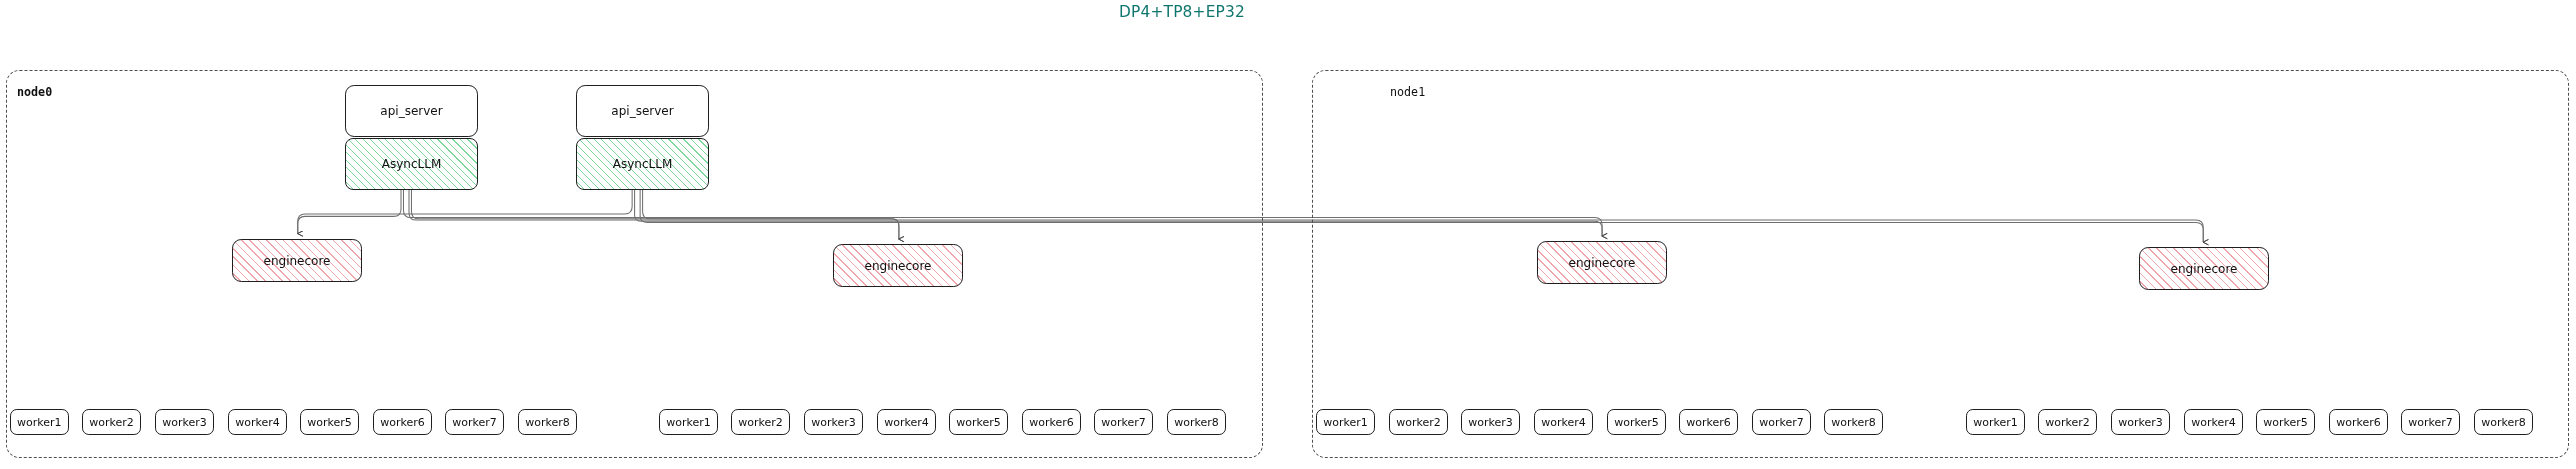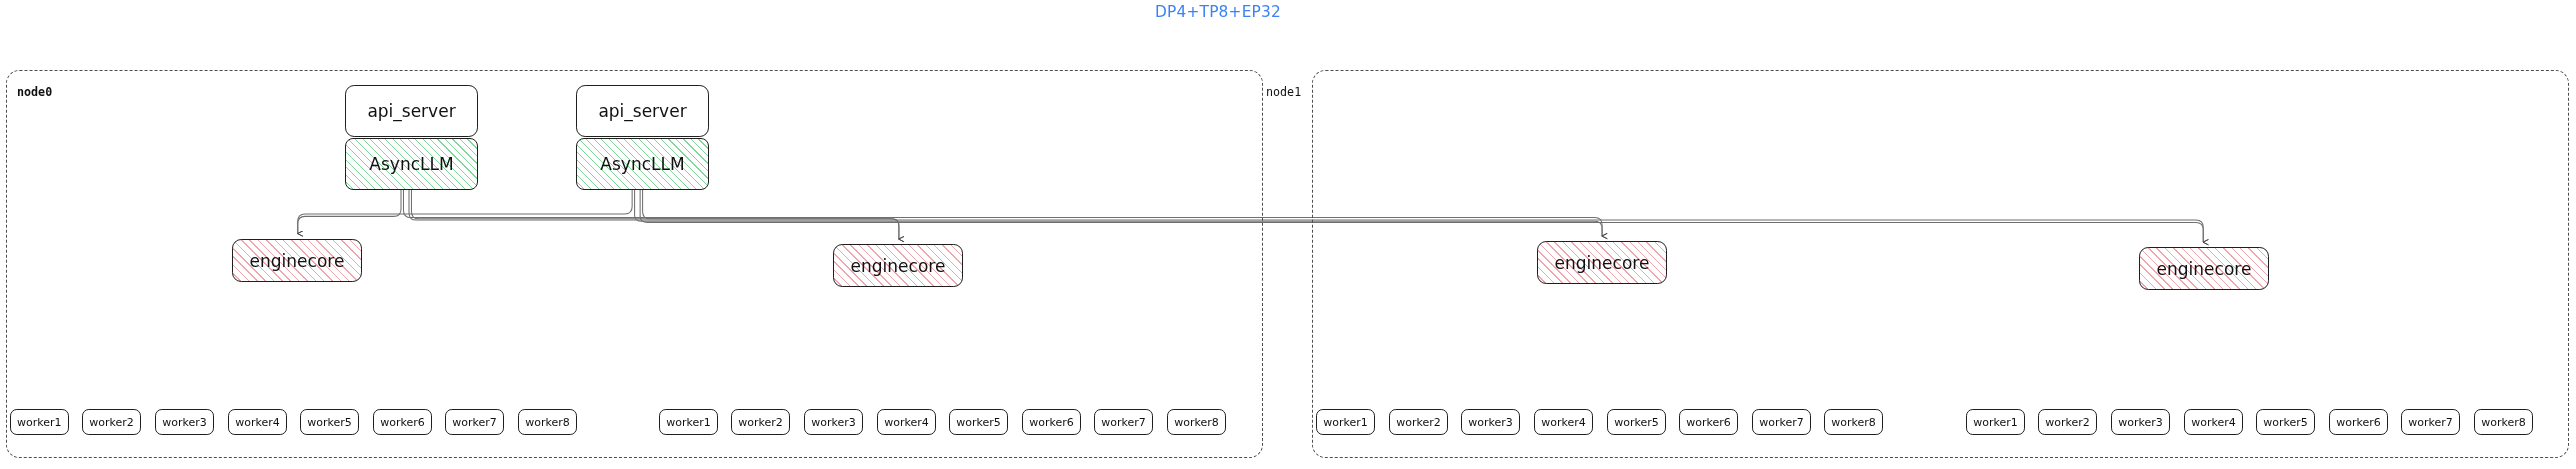--- a/index.html
+++ b/index.html
@@ -2,31 +2,31 @@
 <html style="font-size:9.8px"><head>
 <meta charset="utf-8">
 <style>
   html,body{margin:0;padding:0;background:#ffffff;}
   body{width:2576px;height:469px;position:relative;overflow:hidden;
        font-family:"DejaVu Sans", sans-serif;}
 
   #canvas{position:absolute;left:0;top:0;width:2576px;height:469px;}
 
   .title{position:absolute;left:0;top:0;width:2364px;text-align:center;
-         font-size:15.4px;color:#3b82f6;font-family:"DejaVu Sans", sans-serif;
-         letter-spacing:0.2px;padding-left:36px;}
+         font-size:15.4px;color:#0f766e;font-family:"DejaVu Sans", sans-serif;
+         letter-spacing:0.2px;}
 
   .node-box{position:absolute;border:1.4px dashed #4d4d4d;border-radius:13.5px;
             background:transparent;box-sizing:border-box;}
   .node-label{position:absolute;font-size:11.7px;color:#111111;
               font-family:"DejaVu Sans Mono", monospace;}
 
   .rbox{position:absolute;box-sizing:border-box;border:1.5px solid #1f1f1f;
         border-radius:8px;display:flex;align-items:center;justify-content:center;
-        font-size:17px;color:#111111;background:#ffffff;}
+        font-size:12px;color:#111111;background:#ffffff;}
 
   .api-box{border-radius:9.2px;}
 
   .async-box{border-radius:8px;
     background-color:#ffffff;
     background-image:repeating-linear-gradient(45deg,
         rgba(0,0,0,0) 0px, rgba(0,0,0,0) 4.3px,
         #7fd99a 4.3px, #7fd99a 5.3px);}
 
   .engine-box{border-radius:9.2px;
@@ -66,21 +66,21 @@
       <path d="M1031,308 L1031,350 Q1031,360 1043,360 L2593,360 Q2605,360 2605,372 L2605,384"></path>
 
       <path d="M664,308 L664,346 Q664,358 676,358 L3571,358 Q3583,358 3583,370 L3583,394"></path>
       <path d="M1040,308 L1040,352 Q1040,362 1052,362 L3571,362 Q3583,362 3583,374 L3583,394"></path>
     </g>
   </svg>
 
 <div class="node-box" style="left: 6.2px; top: 70px; width: 1257px; height: 388px;"></div>
     <div class="node-label" style="left: 17px; top: 85px; font-weight: bold;">node0</div>
     <div class="node-box" style="left: 1312px; top: 70px; width: 1257px; height: 388px;"></div>
-    <div class="node-label" style="left: 1266px; top: 85px;">node1</div>
+    <div class="node-label" style="left: 1390px; top: 85px;">node1</div>
     <div class="rbox api-box" style="left: 345px; top: 85px; width: 133px; height: 52px;">
       <span>api_server</span>
     </div>
     <div class="rbox api-box" style="left: 576px; top: 85px; width: 133px; height: 52px;">
       <span>api_server</span>
     </div>
     <div class="rbox async-box" style="left: 345px; top: 138px; width: 133px; height: 52px;">
       <span>AsyncLLM</span>
     </div>
     <div class="rbox async-box" style="left: 576px; top: 138px; width: 133px; height: 52px;">

